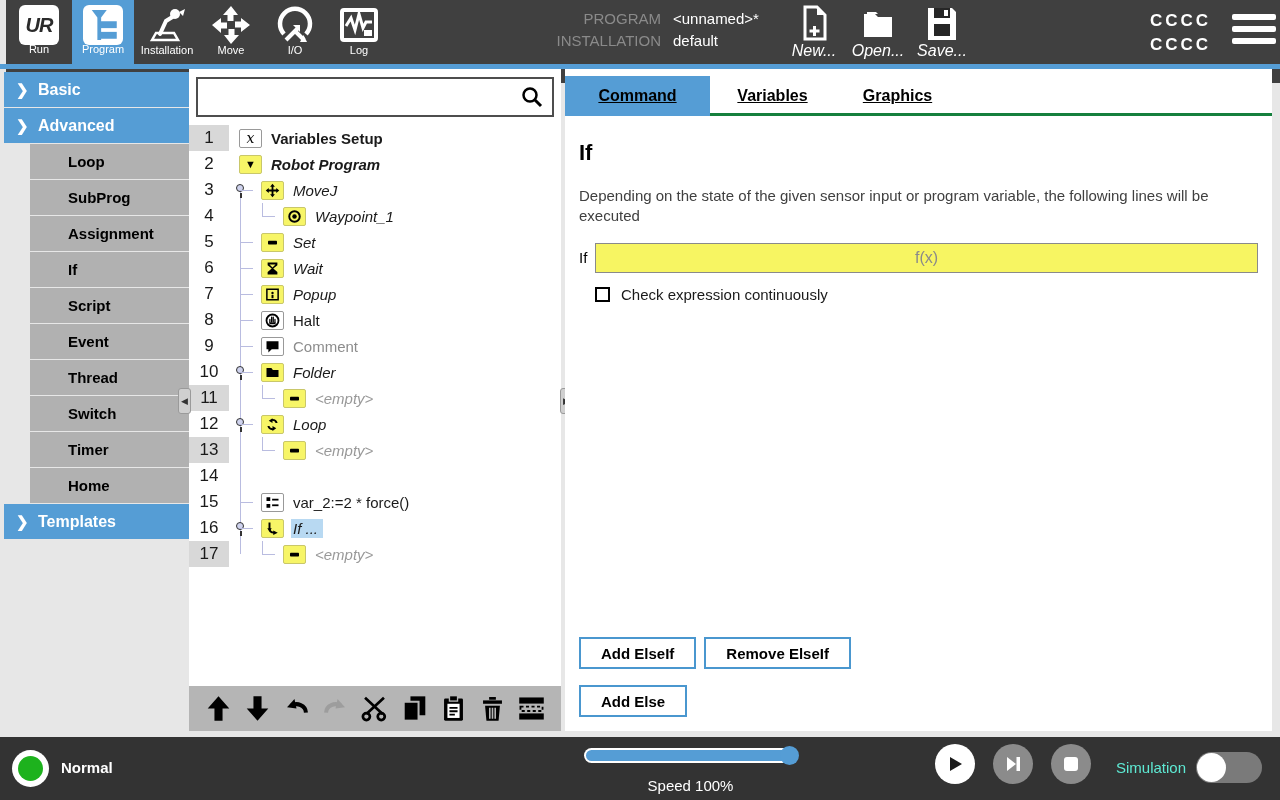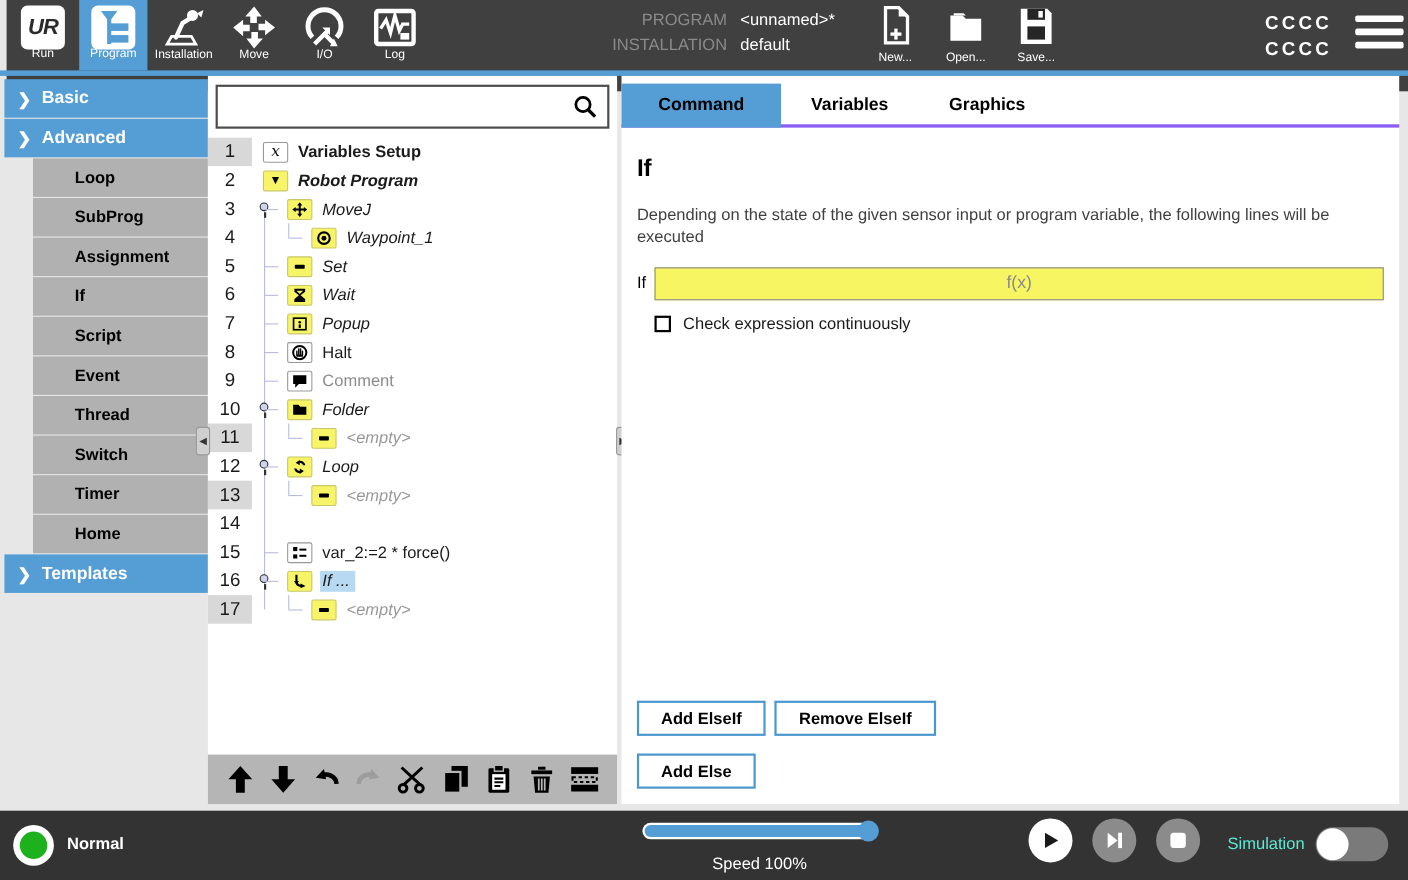--- a/index.html
+++ b/index.html
@@ -15,21 +15,21 @@
   .nav-label { display:block; color:#fff; font-size:11px; margin-top:-2px; }
   .sq-icon { width:40px; height:40px; background:#fff; border-radius:6px; margin:5px auto 0;
              display:flex; align-items:center; justify-content:center; }
   .ur-text { font-weight:900; font-size:20px; color:#2b2b2b; font-style:italic; letter-spacing:-1px; }
   .prog-info { position:absolute; top:10px; color:#8a8a8a; font-size:15px; text-align:right; }
   .prog-info .lbl { display:block; height:22px; }
   .prog-vals { position:absolute; top:10px; color:#fff; font-size:15px; }
   .prog-vals .val { display:block; height:22px; }
   .file-action { position:absolute; top:4px; width:56px; text-align:center; cursor:pointer; }
   .file-action svg { width:34px; height:38px; display:block; margin:0 auto; }
-  .file-action span { color:#fff; font-size:11px; }
+  .file-action span { color:#fff; font-size:16px;font-style:italic; }
   #clock { position:absolute; top:9px; color:#fff; font-weight:bold; font-size:17px;
            letter-spacing:3px; line-height:24px; text-align:right; }
   #hamburger { position:absolute; top:14px; width:44px; height:38px; cursor:pointer; }
   #hamburger div { height:6px; background:#fff; border-radius:2px; margin-bottom:6px; }
 
   
   #sidebar { position:absolute; left:4px; top:72px; width:185px; }
   .side-header { height:35px; background:#559dd5; color:#fff; font-weight:bold; font-size:16px;
                  display:flex; align-items:center; padding-left:12px; margin-bottom:1px; cursor:pointer; }
   .side-header .chev { width:22px; font-weight:bold; font-size:15px; }
@@ -73,21 +73,21 @@
   .tool-btn { width:32px; height:30px; display:flex; align-items:center; justify-content:center; cursor:pointer; }
   .tool-btn svg { width:27px; height:27px; }
 
   
   .splitter { position:absolute; width:13px; height:26px; background:#cfcfcf; border:1px solid #9a9a9a;
               border-radius:3px; font-size:9px; color:#333; display:flex; align-items:center;
               justify-content:center; cursor:pointer; }
 
   
   #panel { position:absolute; left:565px; top:69px; width:707px; height:662px; background:#fff; }
-  #tabs { position:relative; height:47px; border-bottom:3px solid #8b5cf6; display:flex; padding-top:7px; }
+  #tabs { position:relative; height:47px; border-bottom:3px solid #15803d; display:flex; padding-top:7px;text-decoration:underline; }
   .tab { width:125px; height:40px; display:flex; align-items:center; justify-content:center;
          font-weight:bold; font-size:16px; color:#000; cursor:pointer; }
   .tab.active { background:#559dd5; width:145px; }
   #panel-content { position:relative; height:612px; padding:24px 14px 0 14px; }
   #cmd-title { font-size:22px; font-weight:bold; color:#000; }
   #cmd-desc { margin-top:20px; font-size:15px; color:#404040; max-width:660px; line-height:1.35; }
   #if-row { margin-top:16px; display:flex; align-items:center; }
   #if-label { font-size:15px; color:#000; width:16px; }
   #expr-field { flex:1; height:30px; background:#f7f562; border:1px solid #8a8a8a; text-align:center;
                 font-size:16px; color:#8a8a8a; line-height:28px; cursor:text; margin-right:0px; }

